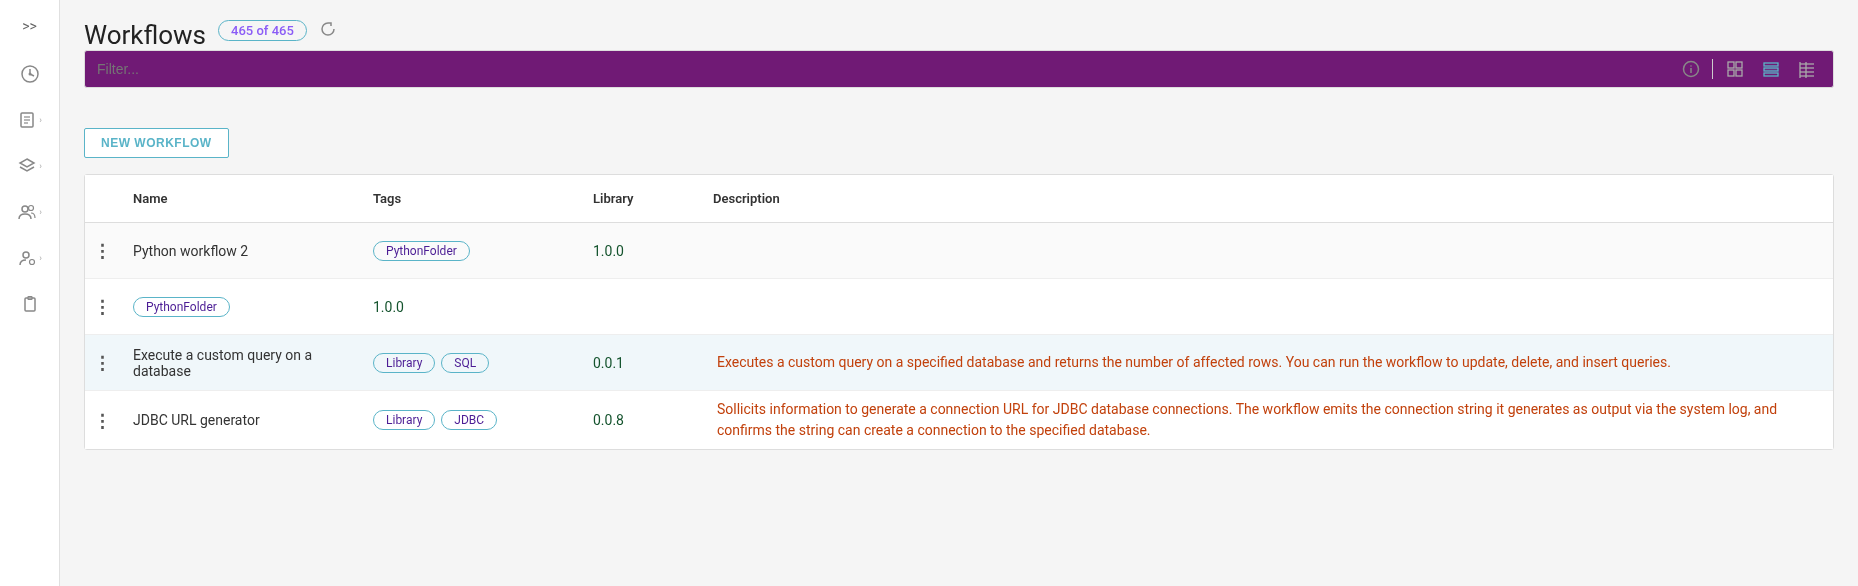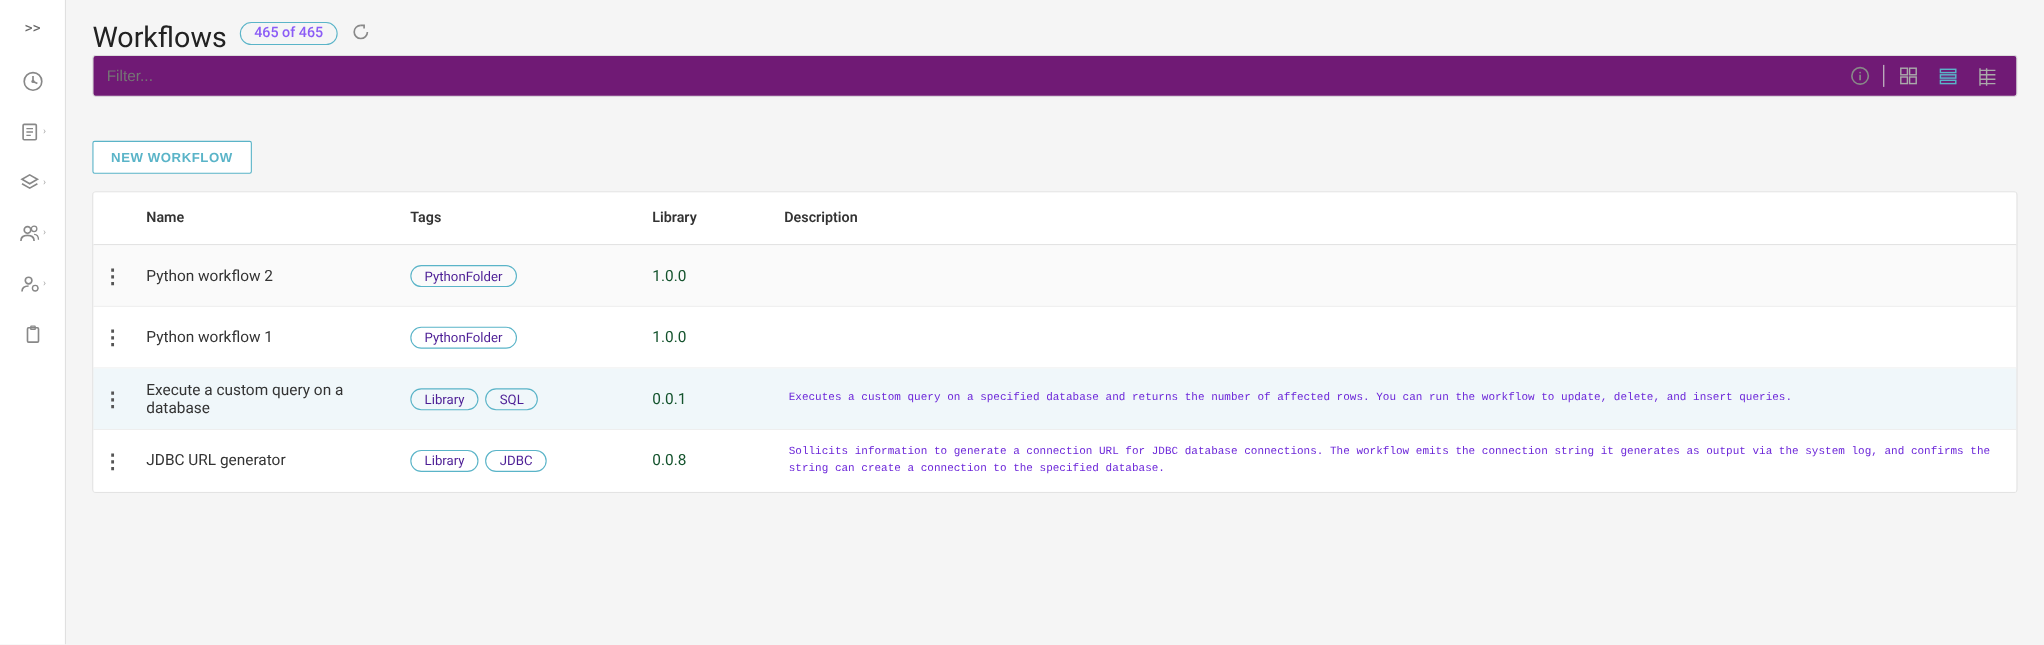--- a/index.html
+++ b/index.html
@@ -221,24 +221,23 @@
       color: #4c1d95;
       white-space: nowrap;
     }
     .cell-version {
       padding: 8px 12px;
       font-size: 14px;
       color: #14532d;
     }
     .cell-description {
       padding: 8px 16px;
-      font-size: 10px;
-      color: #6d28d9;
+      font-size: 14px;
+      color: #c2410c;
       line-height: 1.5;
-      font-family: Liberation Mono, monospace;
     }
 
     
     svg { display: block; }
   </style>
 </head>
 <body>
 
 <aside class="sidebar">
   <div class="sidebar-collapse-btn">
@@ -400,21 +399,20 @@
       <div class="cell-name">Python workflow 2</div>
       <div class="cell-tags">
         <span class="tag-badge">PythonFolder</span>
       </div>
       <div class="cell-version">1.0.0</div>
       <div class="cell-description"></div>
     </div>
 
     <div class="table-row">
       <div class="cell-menu">⋮</div>
-      <div class="cell-name">Python workflow 1</div>
       <div class="cell-tags">
         <span class="tag-badge">PythonFolder</span>
       </div>
       <div class="cell-version">1.0.0</div>
       <div class="cell-description"></div>
     </div>
 
     <div class="table-row highlighted">
       <div class="cell-menu">⋮</div>
       <div class="cell-name">Execute a custom query on a database</div>

